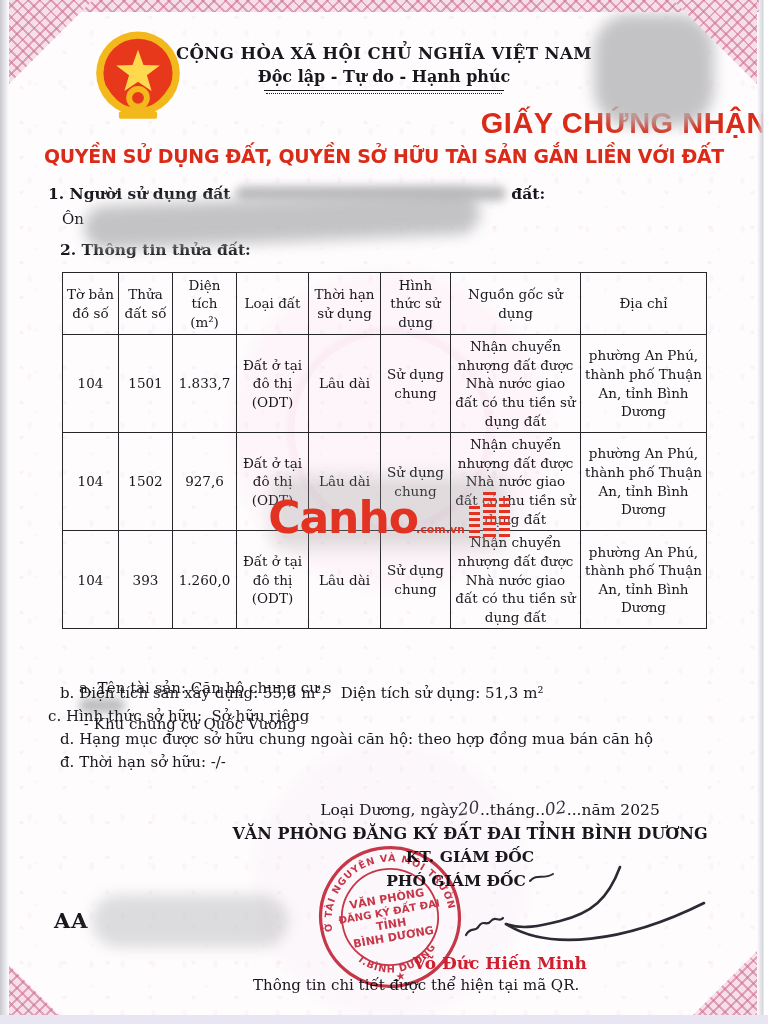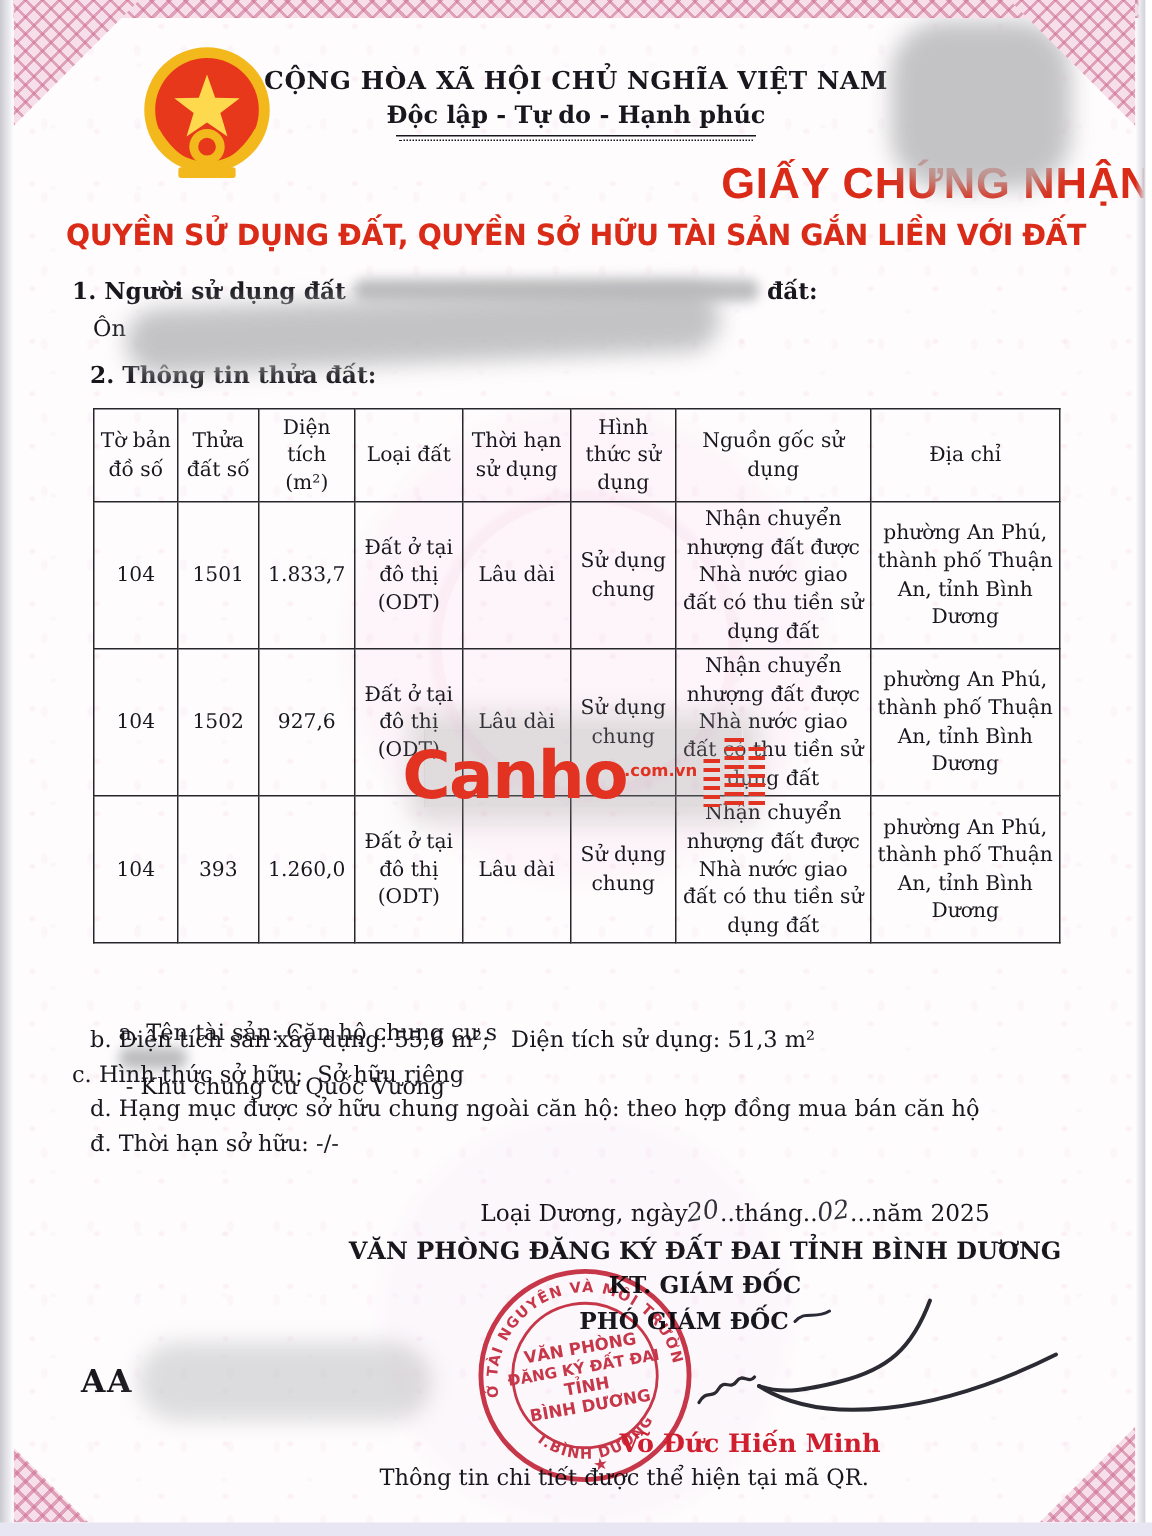--- a/index.html
+++ b/index.html
@@ -67,21 +67,21 @@
     border:1.7px solid #26262b; text-align:center; vertical-align:middle;
     padding:2px 3px; font-size:13.5px; font-weight:normal; line-height:1.38; color:#17171d;
   }
   .land-table thead tr { height:62px; }
   .land-table tbody tr { height:97px; }
   
   .wm { left:283px; top:486px; width:212px; height:52px; z-index:6;
         background:rgba(150,150,150,.28); box-shadow:0 0 16px 10px rgba(150,150,150,.28);
         display:flex; align-items:flex-end;justify-content:center; }
   .wm-text { font-family:"DejaVu Sans","Liberation Sans",sans-serif; font-weight:800; font-size:44px; line-height:.92; color:#e23222; letter-spacing:-1px; }
-  .wm-dom  { font-family:"DejaVu Sans","Liberation Sans",sans-serif; font-weight:700; font-size:11px; color:#e23222; margin:0 2px 18px -2px; }
+  .wm-dom  { font-family:"DejaVu Sans","Liberation Sans",sans-serif; font-weight:700; font-size:11px; color:#e23222; margin:0 2px 2px -2px; }
   .wm-towers { display:flex; align-items:flex-end; gap:3px; margin-left:2px; }
   .wm-tower { background:repeating-linear-gradient(180deg,#e23222 0 3px, rgba(255,255,255,.15) 3px 6px); }
   
   .f-date { left:240px; top:799px; width:500px; text-align:center; font-size:15.5px; z-index:2; }
   .hand { display:inline-block; font-style:italic; font-size:17px; transform:rotate(-8deg) translateY(-1px); color:#33333d; }
   .f-office { left:230px; top:824px; width:480px; text-align:center; font-weight:bold; font-size:16px; z-index:2; }
   .f-kt     { left:230px; top:847px; width:480px; text-align:center; font-weight:bold; font-size:15.5px; z-index:2; }
   .f-deputy { left:230px; top:869px; width:480px; text-align:center; font-weight:bold; font-size:15.5px; z-index:2; }
   .f-name   { left:385px; top:953px; width:230px; text-align:center; font-weight:bold; font-size:17px; color:#cf1f2f; z-index:6; }
   .f-qr     { left:253px; top:976px; font-size:15px; z-index:2; }

